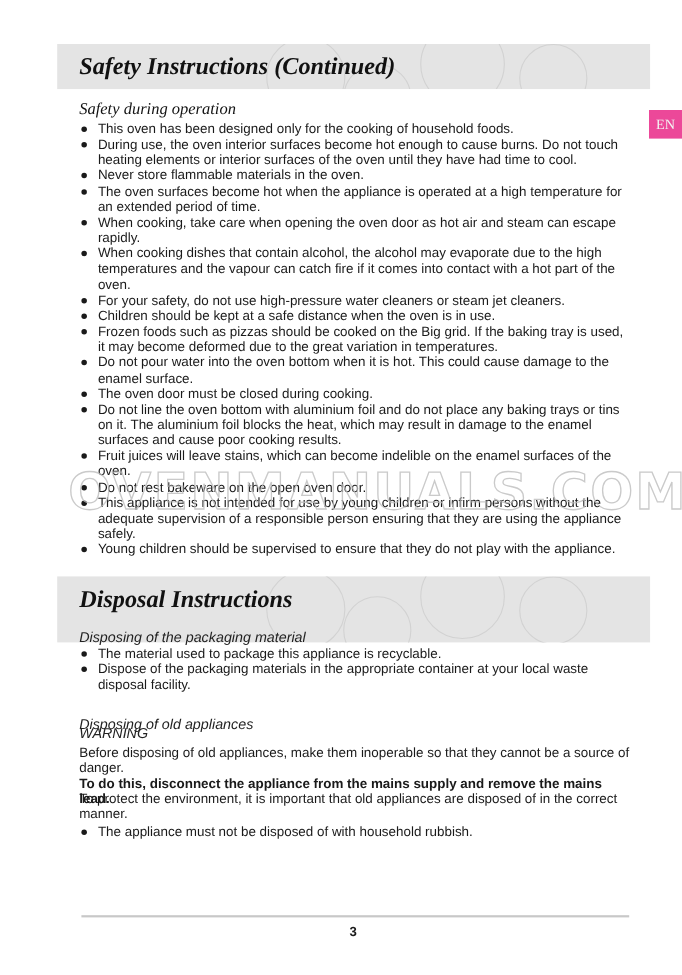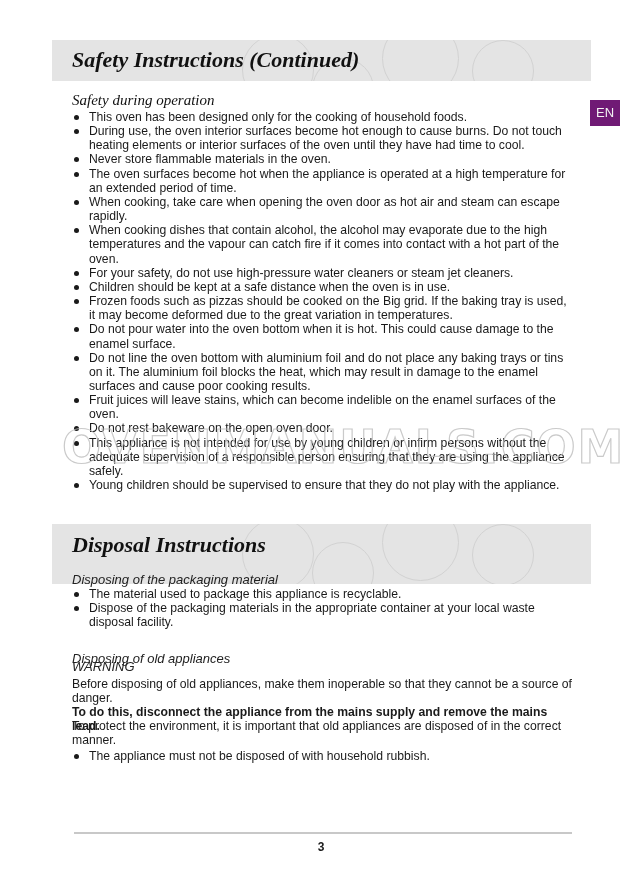--- a/index.html
+++ b/index.html
@@ -17,21 +17,21 @@
       position:absolute; left:20px; font-family:"Liberation Serif", serif;
       font-style:italic; font-weight:bold; font-size:22px; color:#111; white-space:nowrap;
     }
     #band1 { top:40px; height:41px; }
     #band1 .band-title { top:7px; }
     #band2 { top:524px; height:60px; }
     #band2 .band-title { top:8px; }
 
     .lang-tab {
       position:absolute; left:590px; top:100px; width:30px; height:26px;
-      background:#701a75; color:#f2f2f2; font-size:13px; line-height:26px; text-align:center;
+      background:#ec4899; color:#f2f2f2; font-size:13px; line-height:26px; text-align:center;font-family:Liberation Serif, serif;
     }
 
     .sub-bold {
       position:absolute; left:72px; top:92px;
       font-family:"Liberation Serif", serif; font-style:italic; font-weight:normal; font-size:15px; color:#111;
     }
     .sub-ital {
       position:absolute; left:72px;
       font-family:Liberation Sans, sans-serif; font-style:italic; font-size:13px; color:#222;
     }
@@ -86,20 +86,21 @@
   <li>This oven has been designed only for the cooking of household foods.</li>
   <li>During use, the oven interior surfaces become hot enough to cause burns. Do not touch heating elements or interior surfaces of the oven until they have had time to cool.</li>
   <li>Never store flammable materials in the oven.</li>
   <li>The oven surfaces become hot when the appliance is operated at a high temperature for an extended period of time.</li>
   <li>When cooking, take care when opening the oven door as hot air and steam can escape rapidly.</li>
   <li>When cooking dishes that contain alcohol, the alcohol may evaporate due to the high temperatures and the vapour can catch fire if it comes into contact with a hot part of the oven.</li>
   <li>For your safety, do not use high-pressure water cleaners or steam jet cleaners.</li>
   <li>Children should be kept at a safe distance when the oven is in use.</li>
   <li>Frozen foods such as pizzas should be cooked on the Big grid. If the baking tray is used, it may become deformed due to the great variation in temperatures.</li>
   <li>Do not pour water into the oven bottom when it is hot. This could cause damage to the enamel surface.</li>
+  <li>The oven door must be closed during cooking.</li>
   <li>Do not line the oven bottom with aluminium foil and do not place any baking trays or tins on it. The aluminium foil blocks the heat, which may result in damage to the enamel surfaces and cause poor cooking results.</li>
   <li>Fruit juices will leave stains, which can become indelible on the enamel surfaces of the oven.</li>
   <li>Do not rest bakeware on the open oven door.</li>
   <li>This appliance is not intended for use by young children or infirm persons without the adequate supervision of a responsible person ensuring that they are using the appliance safely.</li>
   <li>Young children should be supervised to ensure that they do not play with the appliance.</li>
 </ul>
 
 <div class="watermark">OVENMANUALS.COM</div>
 
 <div id="band2" class="band">

